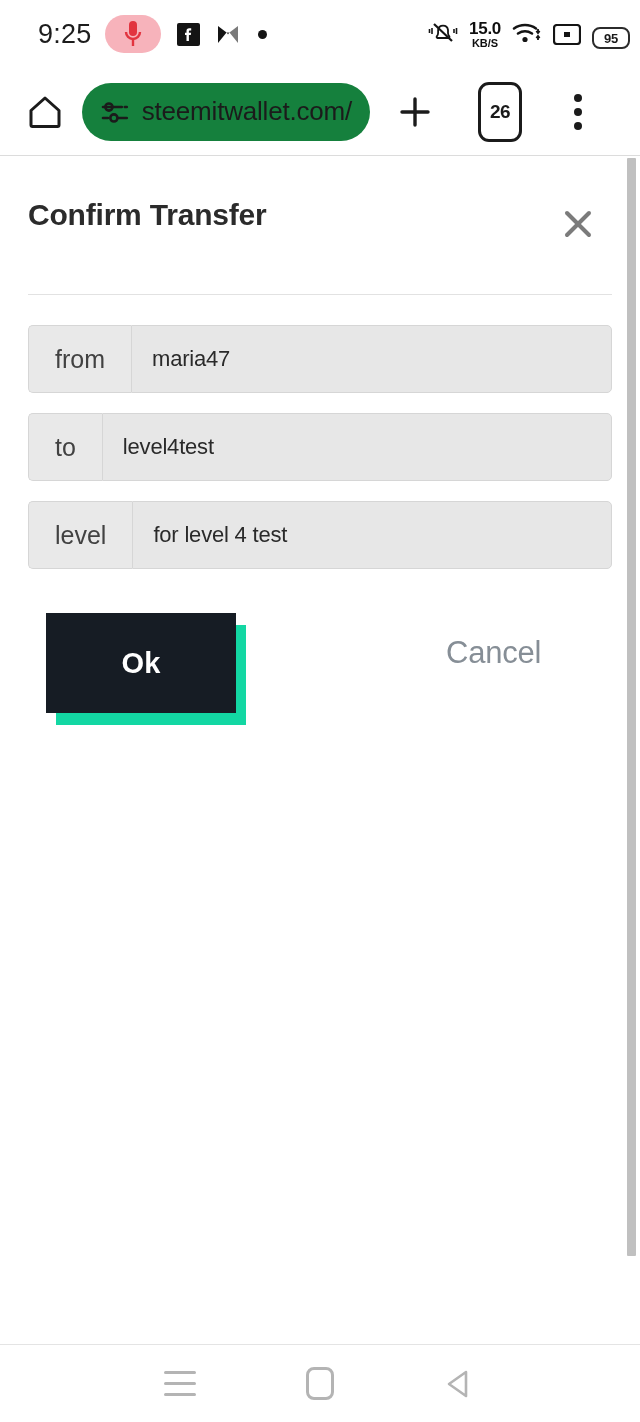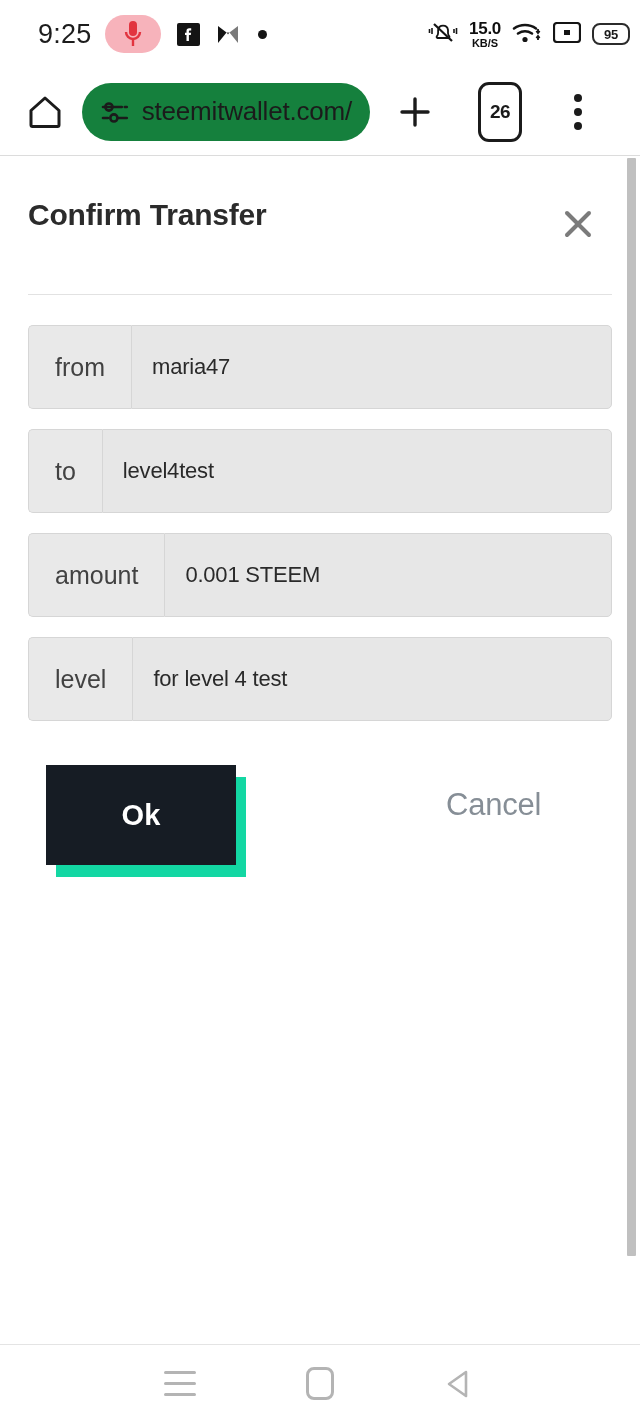--- a/index.html
+++ b/index.html
@@ -21,21 +21,21 @@
   .sb-left { display:flex; align-items:center; gap:0; flex:1; }
   .sb-time { font-size:27px; color:#1c1c1c; letter-spacing:0.2px; font-family:"Liberation Sans", sans-serif; }
   .mic-pill {
     width:56px; height:38px; border-radius:19px; background:#f7b3bb;
     margin-left:14px; display:flex; align-items:center; justify-content:center;
   }
   .mic-glyph { display:block; }
   .sb-icon { margin-left:16px; display:flex; align-items:center; }
   .sb-dot { width:9px; height:9px; border-radius:50%; background:#141414; margin-left:18px; }
 
-  .sb-right { display:flex; align-items:center; gap:11px; }
+  .sb-right { display:flex; align-items:flex-end; gap:11px; }
   .kbs { display:flex; flex-direction:column; align-items:center; line-height:1; }
   .kbs-num { font-size:17px; font-weight:bold; color:#0f0f0f; letter-spacing:-0.3px; }
   .kbs-unit { font-size:11px; font-weight:bold; color:#0f0f0f; margin-top:1px; }
   .batt {
     width:38px; height:22px; border:2px solid #2b2b2b; border-radius:8px;
     display:flex; align-items:center; justify-content:center;
   }
   .batt-txt { font-size:13px; color:#1a1a1a; font-weight:bold; letter-spacing:-0.2px; }
 
   
@@ -80,21 +80,21 @@
   }
   .dlg-title {
     font-size:30px; font-weight:bold; color:#2b2b2b; letter-spacing:-0.2px;
   }
   .dlg-close { width:44px; height:44px; display:flex; align-items:center; justify-content:center; margin-top:4px; margin-right:12px; }
   .dlg-divider { height:1px; background:#e2e2e2; margin-top:48px; }
 
   .fields { padding-top:30px; }
   .field-row {
     display:flex; align-items:stretch; margin-bottom:20px;
-    height:84px;
+    height:68px;
   }
   .f-label {
     background:#e9e9e9; border:1px solid #d6d6d6; border-right:none;
     border-radius:5px 0 0 5px;
     display:flex; align-items:center; justify-content:center;
     padding:0 26px; flex:none;
     font-size:25px; color:#424242;
   }
   .f-value {
     background:#e7e7e7; border:1px solid #d6d6d6;
@@ -280,24 +280,20 @@
           <div class="field-row">
             <div class="f-label">from</div>
             <div class="f-value">maria47</div>
           </div>
 
           <div class="field-row">
             <div class="f-label">to</div>
             <div class="f-value">level4test</div>
           </div>
 
-          <div class="field-row">
-            <div class="f-label">amount</div>
-            <div class="f-value">0.001 STEEM</div>
-          </div>
 
           <div class="field-row">
             <div class="f-label">level</div>
             <div class="f-value">for level 4 test</div>
           </div>
 
         </div>
 
         <div class="actions">
           <div class="ok-wrap">

